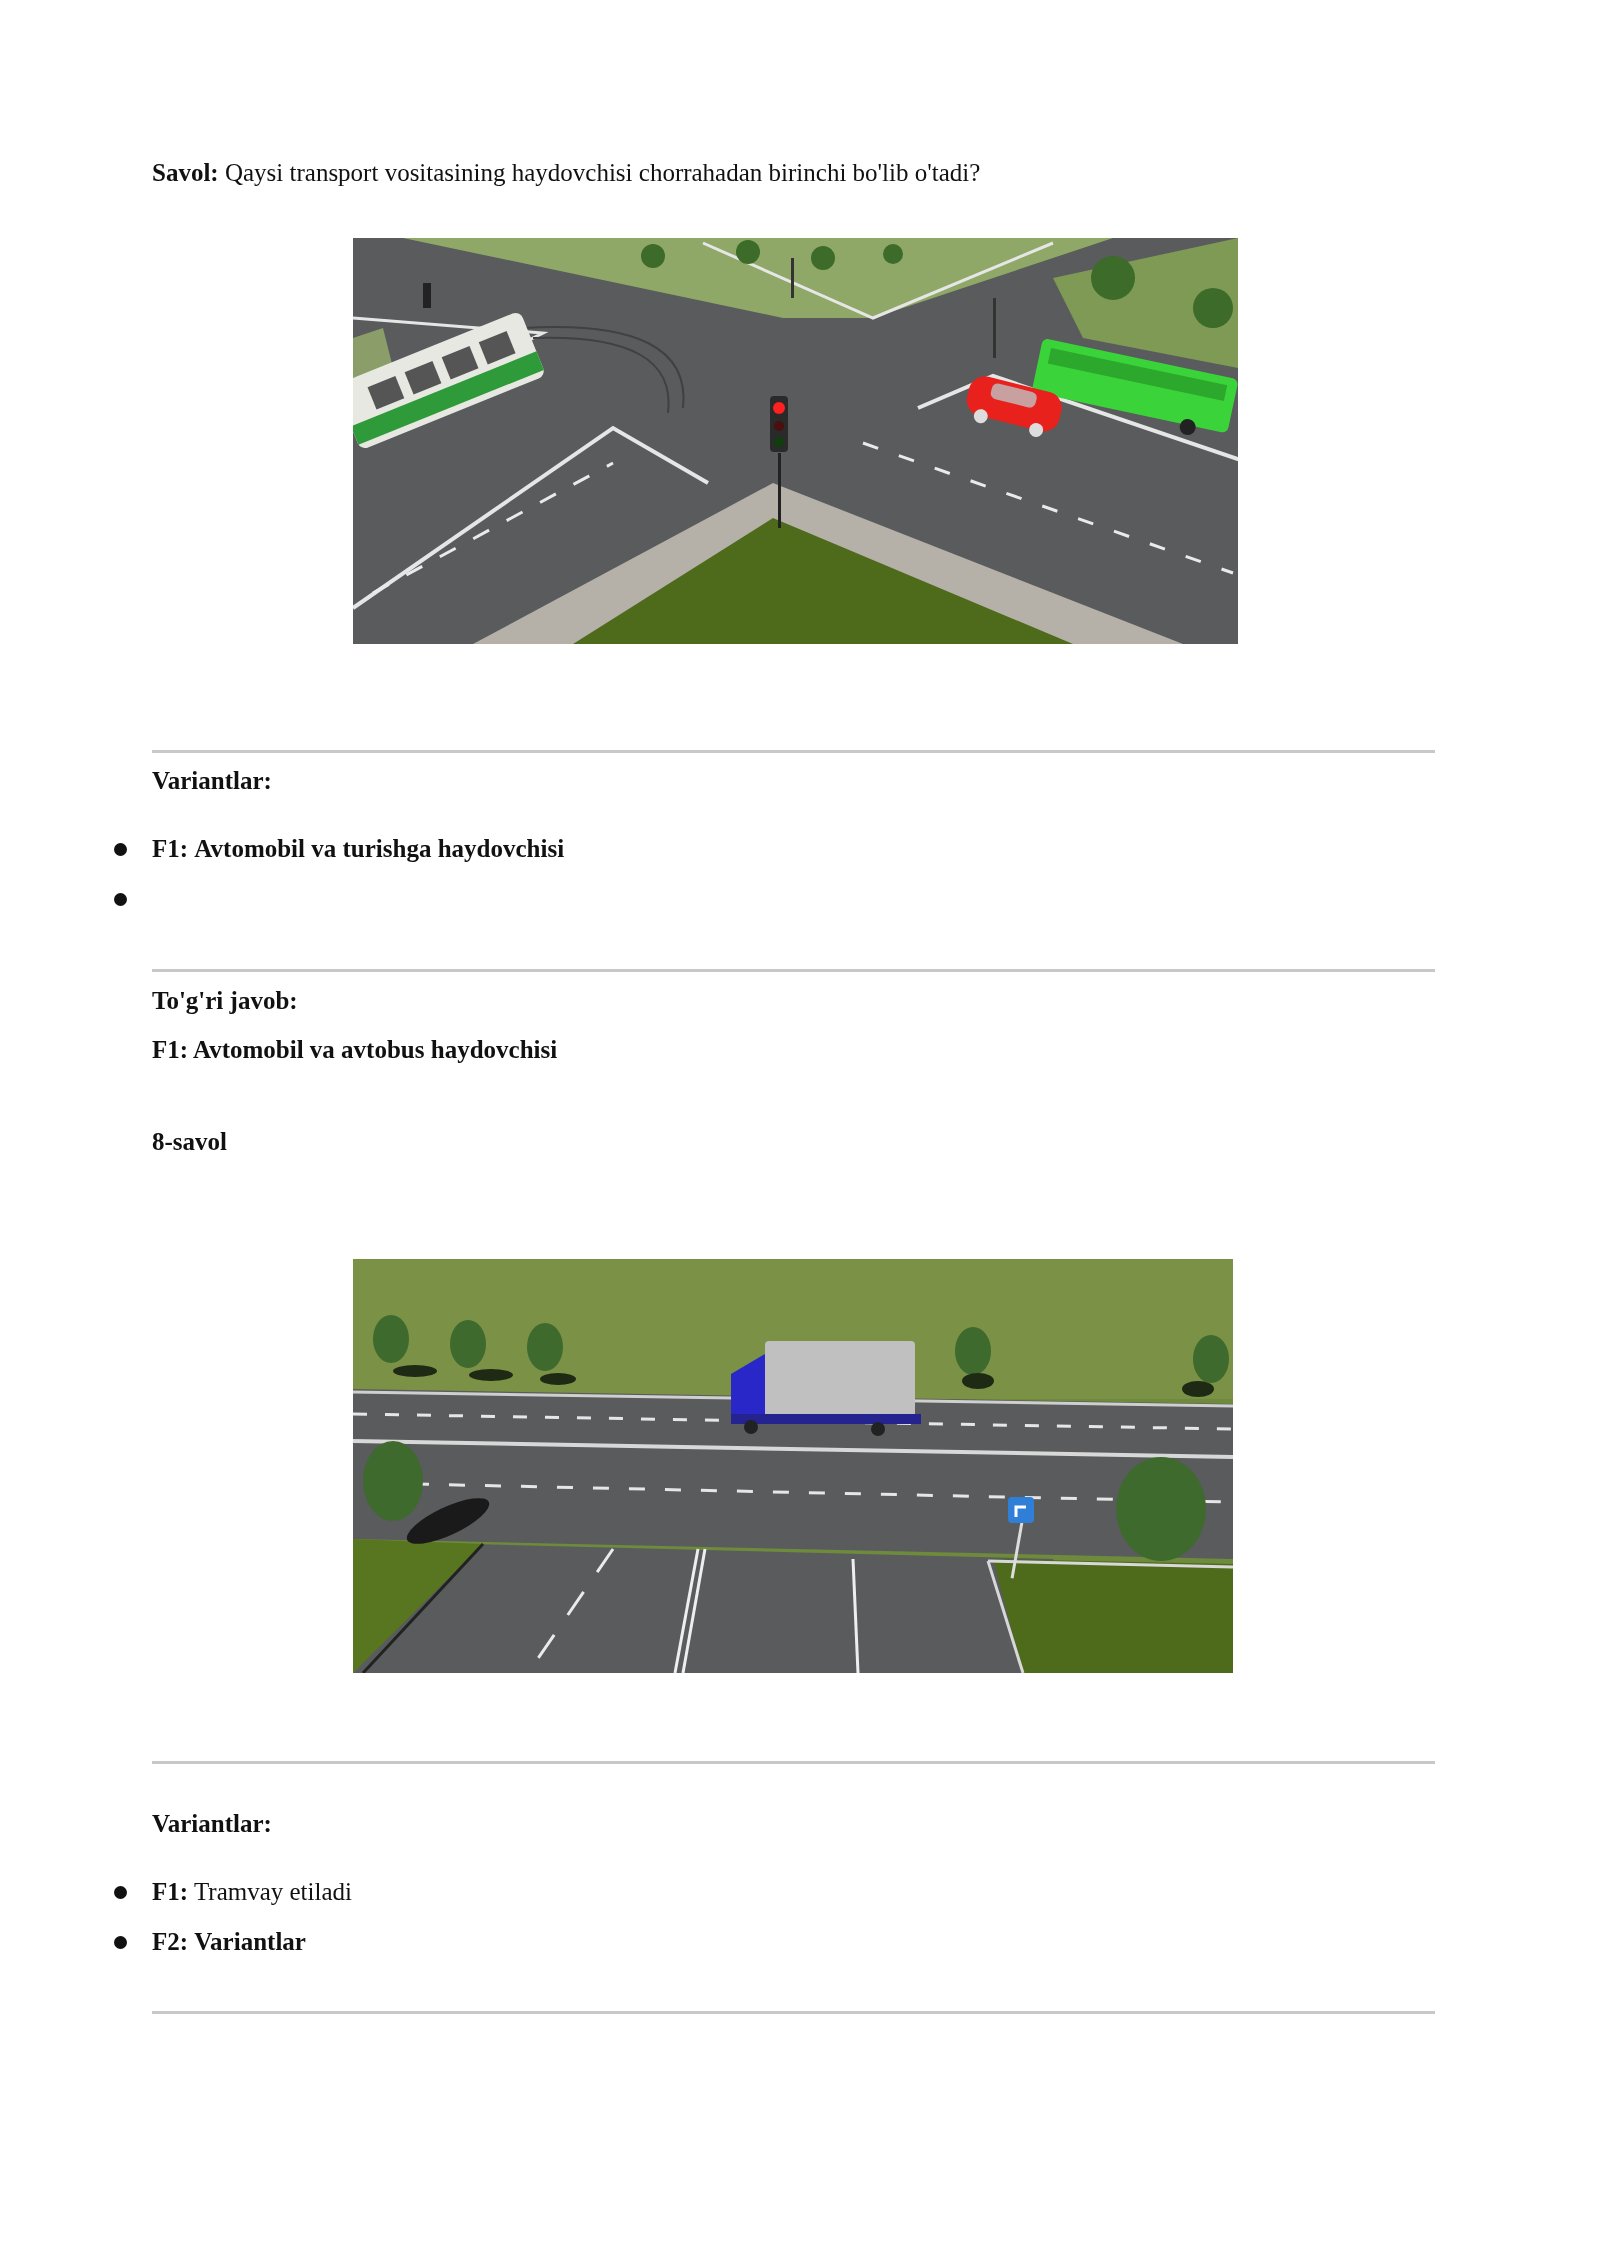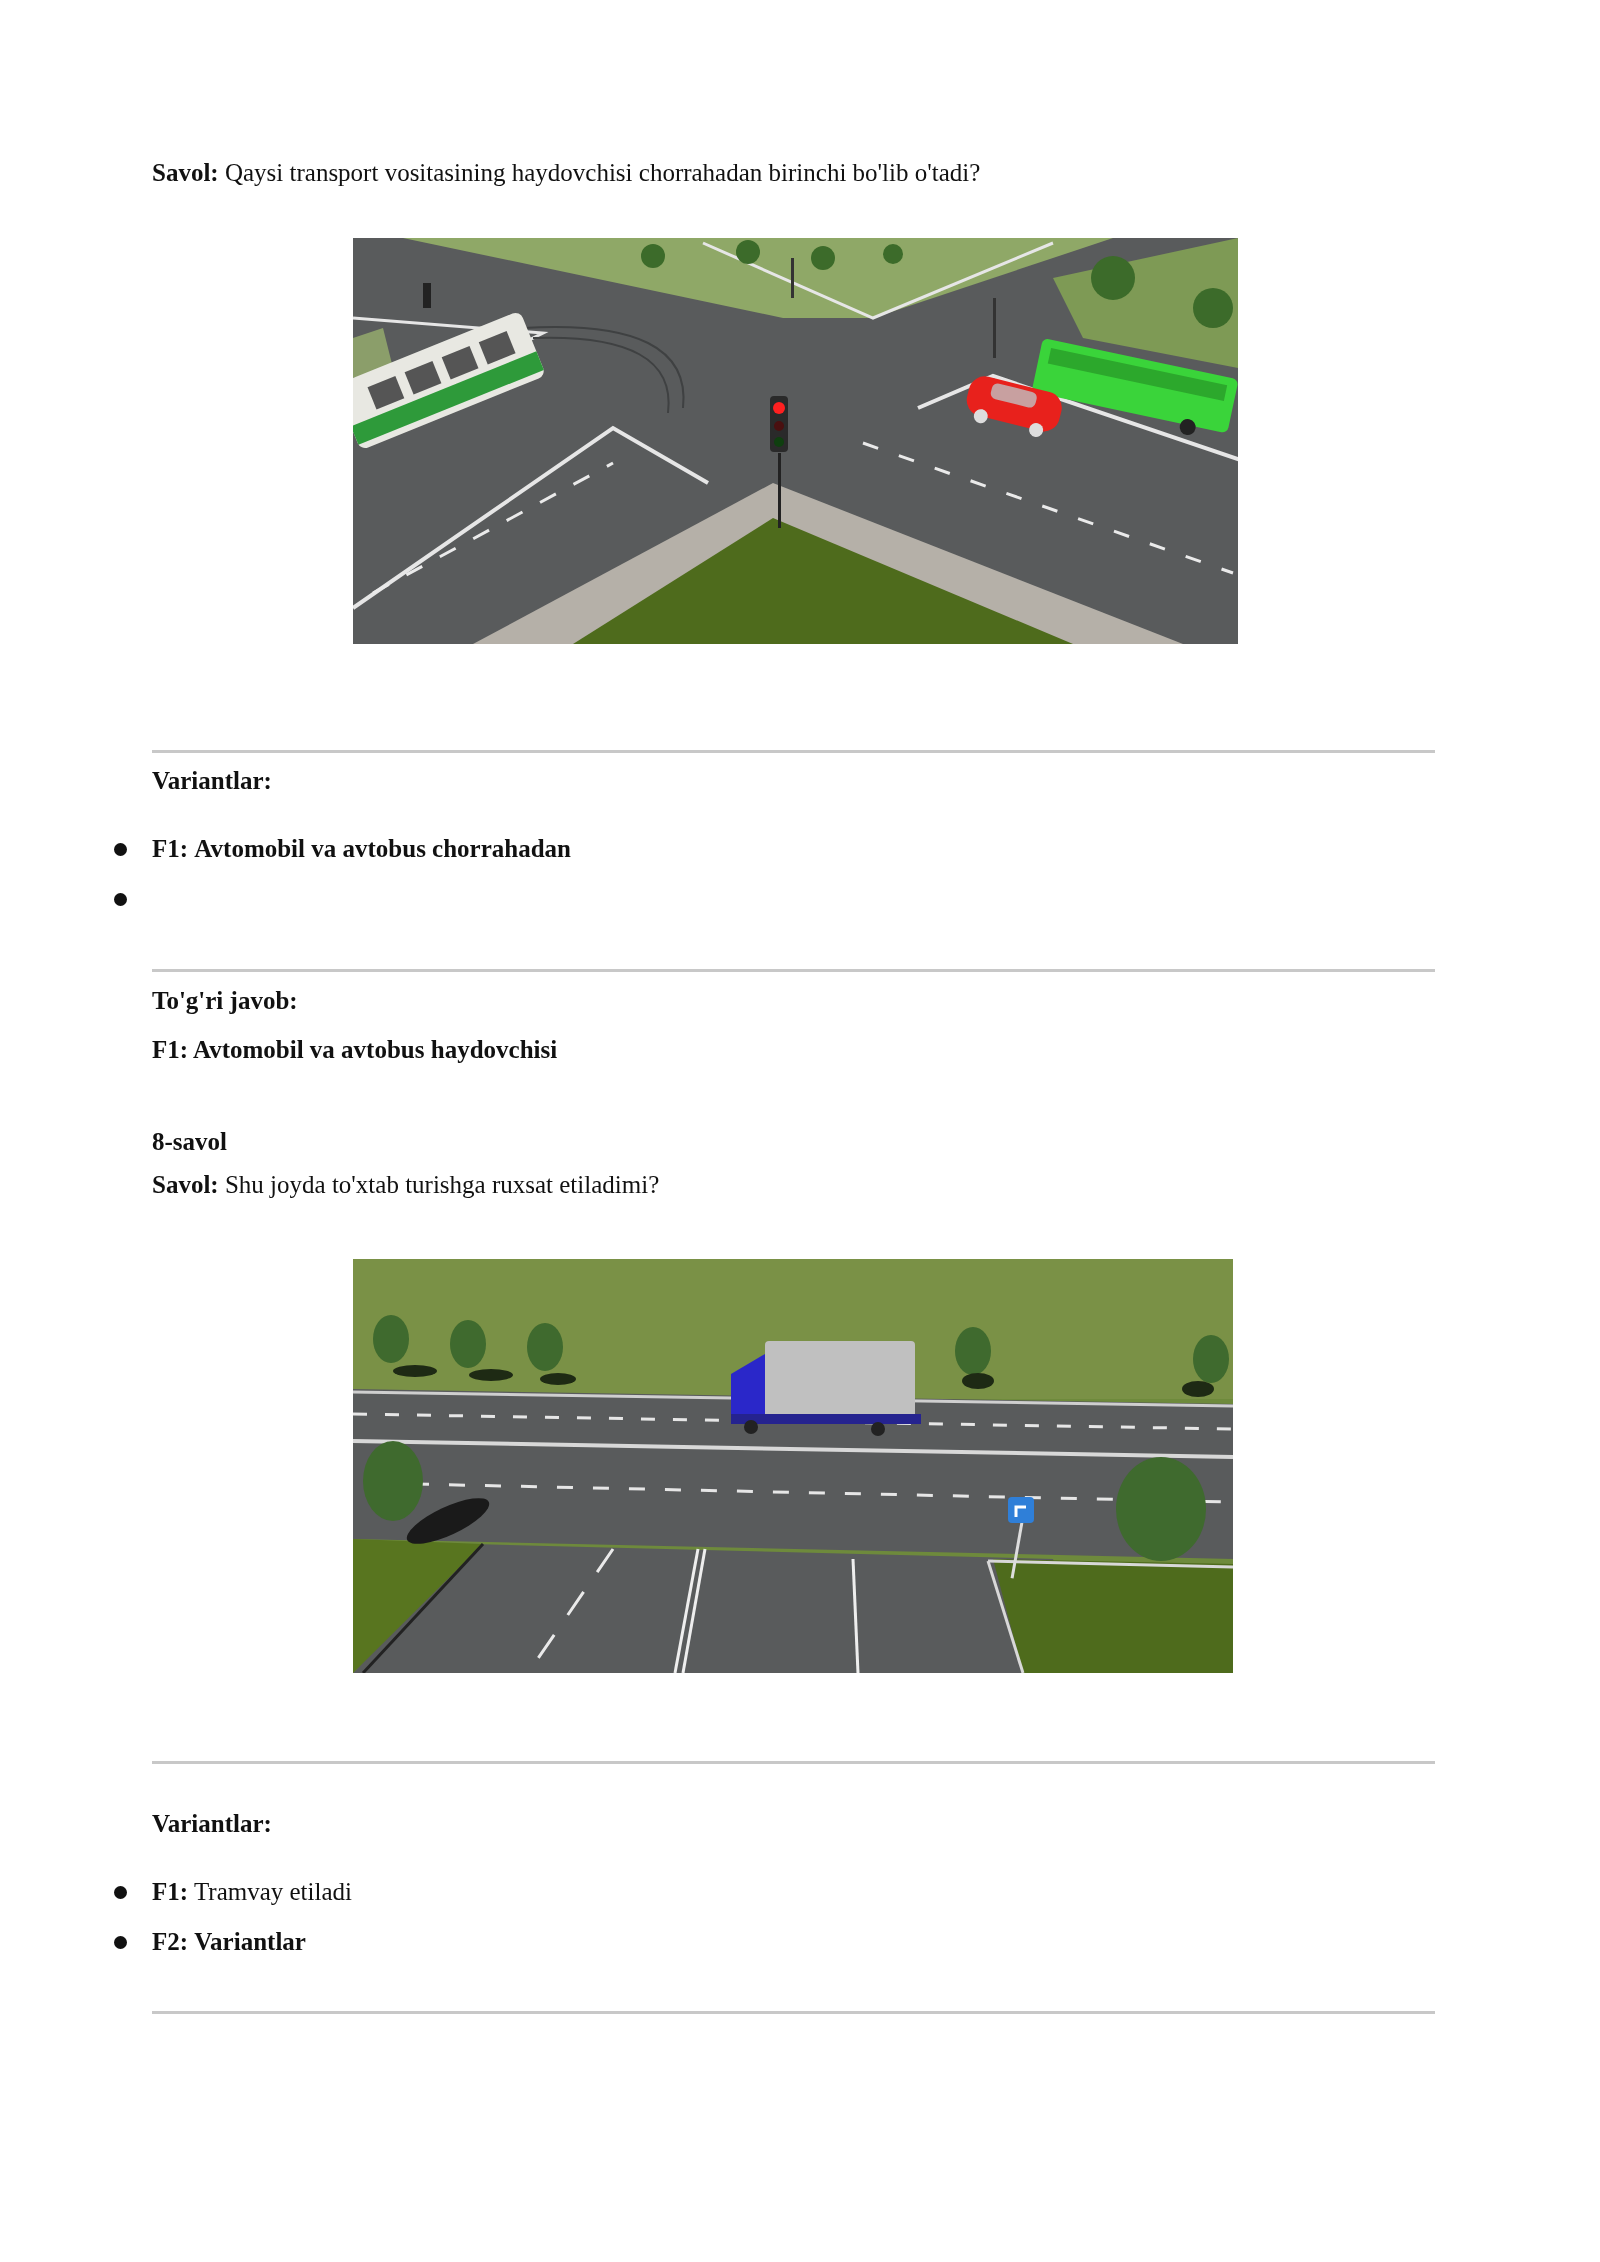--- a/index.html
+++ b/index.html
@@ -125,35 +125,31 @@
     </svg>
   </div>
 
   <div class="divider" style="top:750px;"></div>
 
   <div class="abs txt b" style="left:152px; top:759px;">Variantlar:</div>
 
   <div class="bullet" style="left:114px; top:843px;"></div>
   <div class="abs txt" style="left:152px; top:827px;">
     <span class="b">F1:</span>
-    <span class="b">Avtomobil va avtobus chorrahadan</span>
+    <span class="b">Avtomobil va turishga haydovchisi</span>
   </div>
 
   <div class="bullet" style="left:114px; top:893px;"></div>
 
   <div class="divider" style="top:969px;"></div>
 
   <div class="abs txt b" style="left:152px; top:979px;">To'g'ri javob:</div>
   <div class="abs txt b" style="left:152px; top:1028px;">F1: Avtomobil va avtobus haydovchisi</div>
 
   <div class="abs txt b" style="left:152px; top:1120px;">8-savol</div>
-  <div class="abs txt" style="left:152px; top:1163px;">
-    <span class="b">Savol:</span>
-    <span>Shu joyda to'xtab turishga ruxsat etiladimi?</span>
-  </div>
 
   <div class="figure" style="left:353px; top:1259px; width:880px; height:414px;">
     <svg width="880" height="414" viewBox="0 0 880 414">
 
       <rect x="0" y="0" width="880" height="414" fill="#6e8a3c"></rect>
       <rect x="0" y="0" width="880" height="140" fill="#7a9146"></rect>
 
       <polygon points="0,130 880,145 880,300 0,280" fill="#595b5c"></polygon>
 
       <polygon points="0,414 120,285 700,300 740,414" fill="#595b5c"></polygon>

